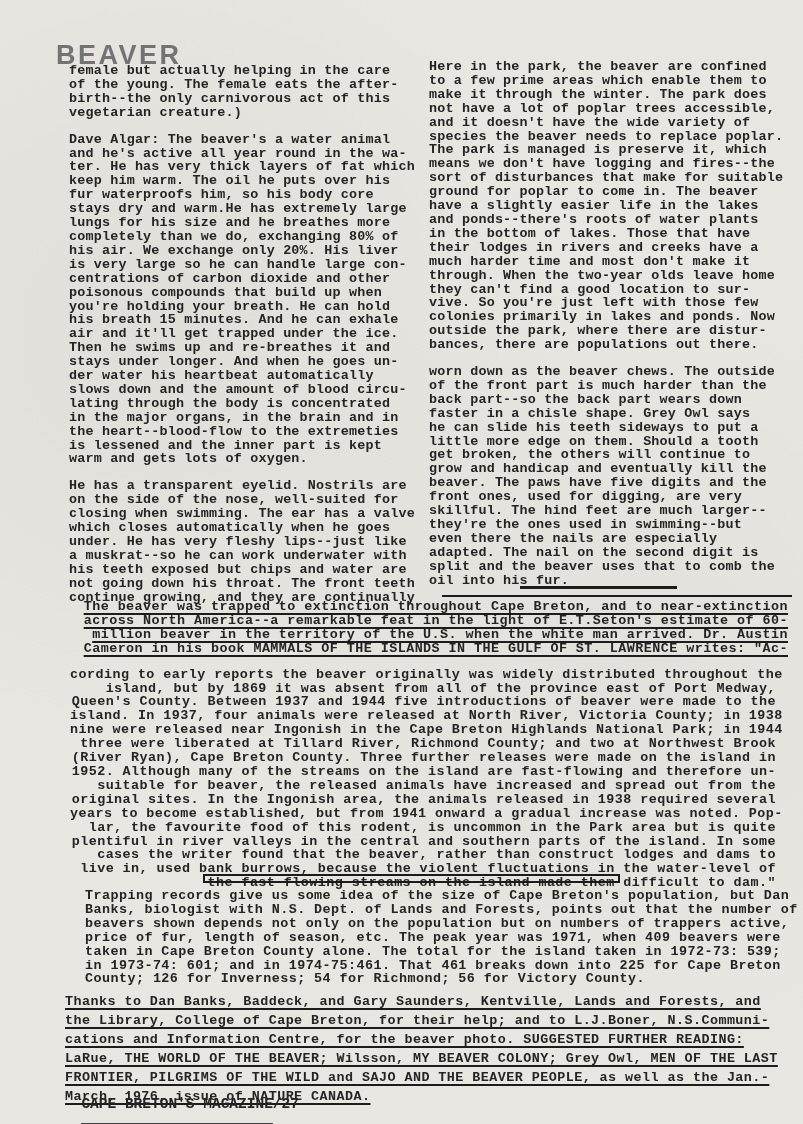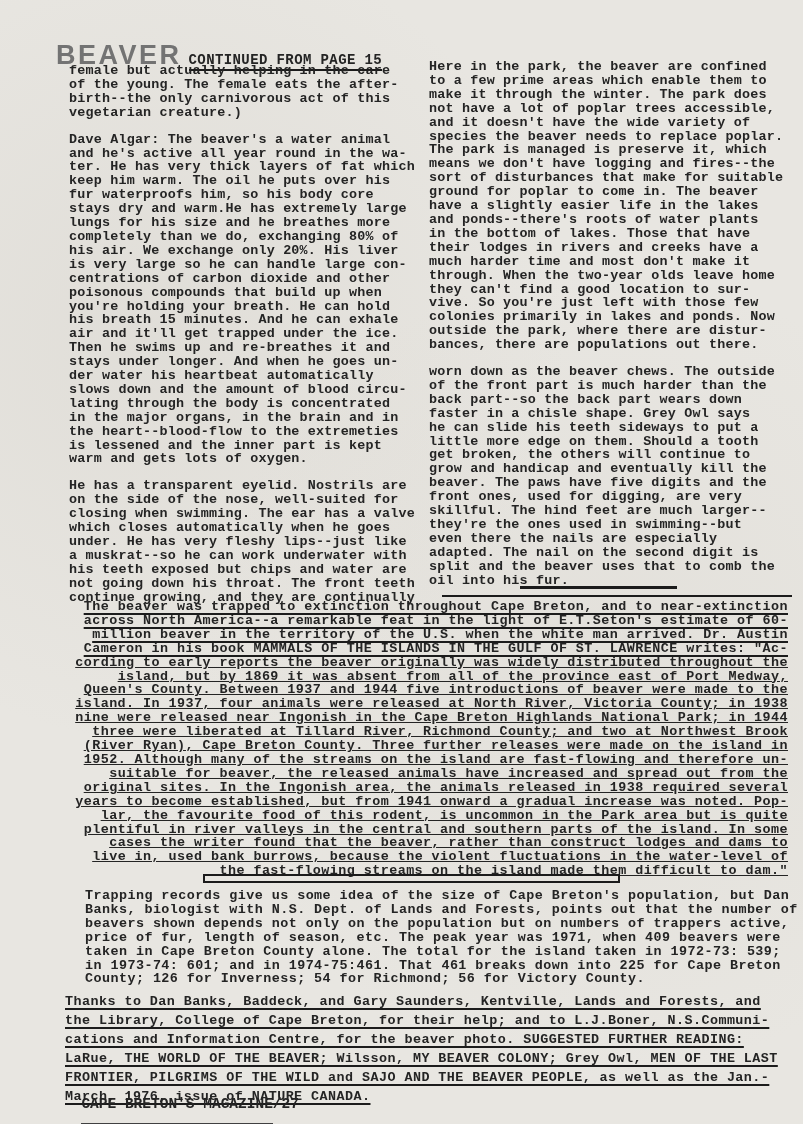--- a/index.html
+++ b/index.html
@@ -37,35 +37,34 @@
     font-size:14px;font-weight:bold;letter-spacing:0.4px;
     border-bottom:2.5px solid #1b1b1b;padding-bottom:1px;
     margin-left:7px;white-space:pre;
   }
   #col-left{left:57px;top:64px;width:362px;}
   #col-right{left:417px;top:60px;width:378px;}
   #divider-short{left:520px;top:586px;width:157px;height:3px;background:#1b1b1b;}
   #divider-long{left:442px;top:595px;width:350px;height:2px;background:#1b1b1b;}
   #quote-section{left:58px;top:600px;width:730px;text-align:right;}
   #quote-underlined{margin:0;}
-  #quote-plain{margin:0;text-decoration:underline;}
+  #quote-plain{margin:12px;}
   #divider-bar{left:203px;top:874px;width:413px;height:5px;border:2px solid #1b1b1b;background:transparent;}
   #trapping{left:57px;top:889px;width:730px;margin-left:28px;}
   #credits{left:65px;top:992px;width:728px;line-height:19px;}
   #footer{left:64px;top:1080px;font-size:14.5px;}
   #footer .name{
     border-bottom:5px solid #404040;padding-bottom:11px;
   }
 </style>
 </head>
 <body>
 
 <div id="header" class="abs">
   <h1 id="masthead">BEAVER</h1>
-  <span id="continued" class="mono">CONTINUED FROM PAGE 15</span>
 </div>
 
 <div id="col-left" class="abs">
   <div class="mono col-text para">female but actually helping in the care
 of the young. The female eats the after-
 birth--the only carnivorous act of this
 vegetarian creature.)</div>
   <div class="mono col-text para">Dave Algar: The beaver's a water animal
 and he's active all year round in the wa-
 ter. He has very thick layers of fat which

